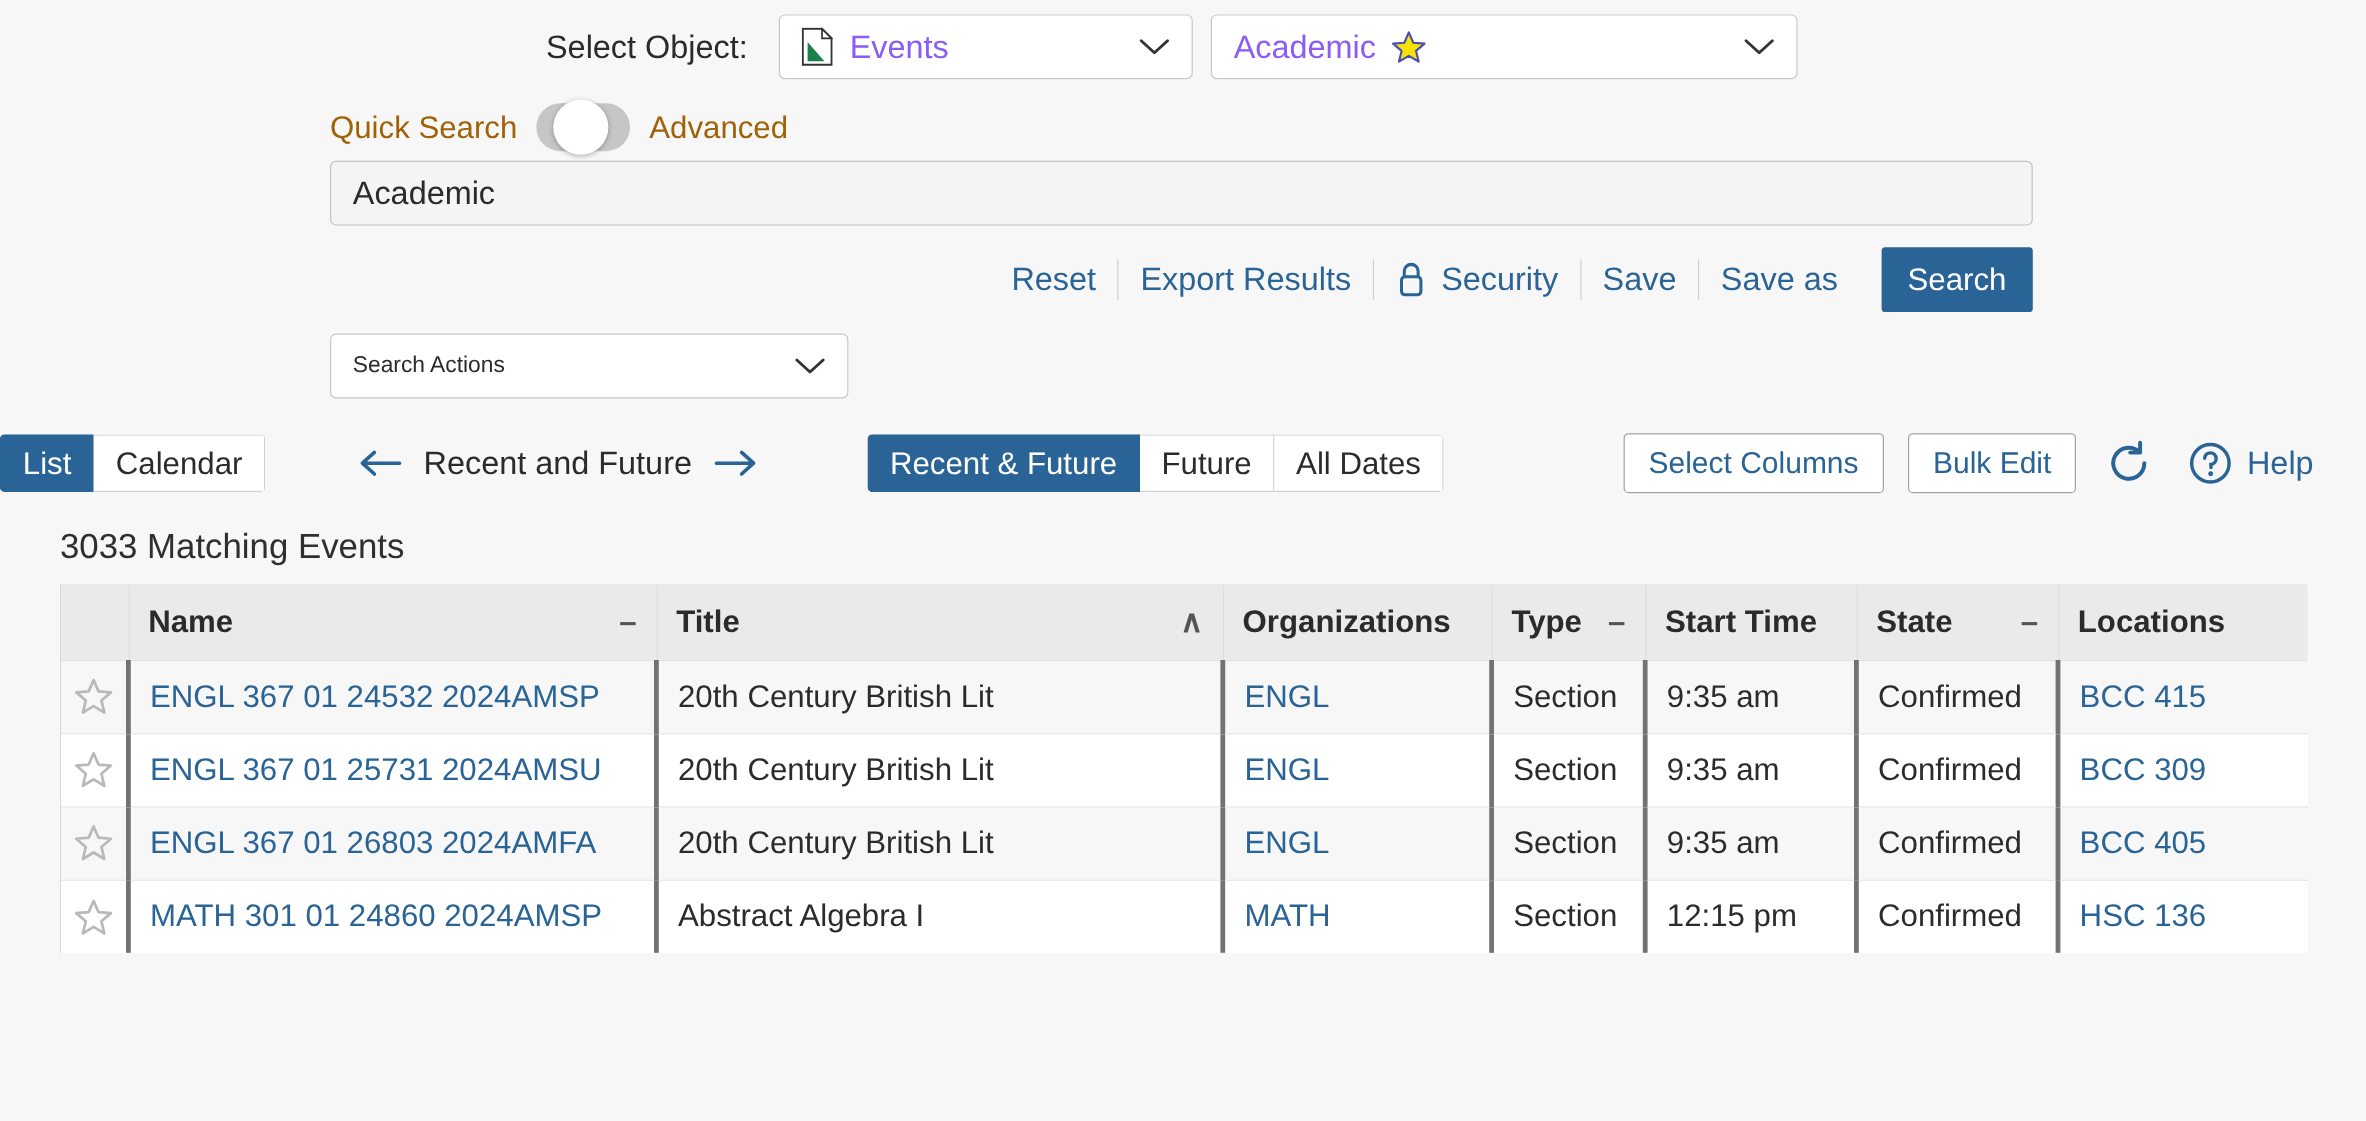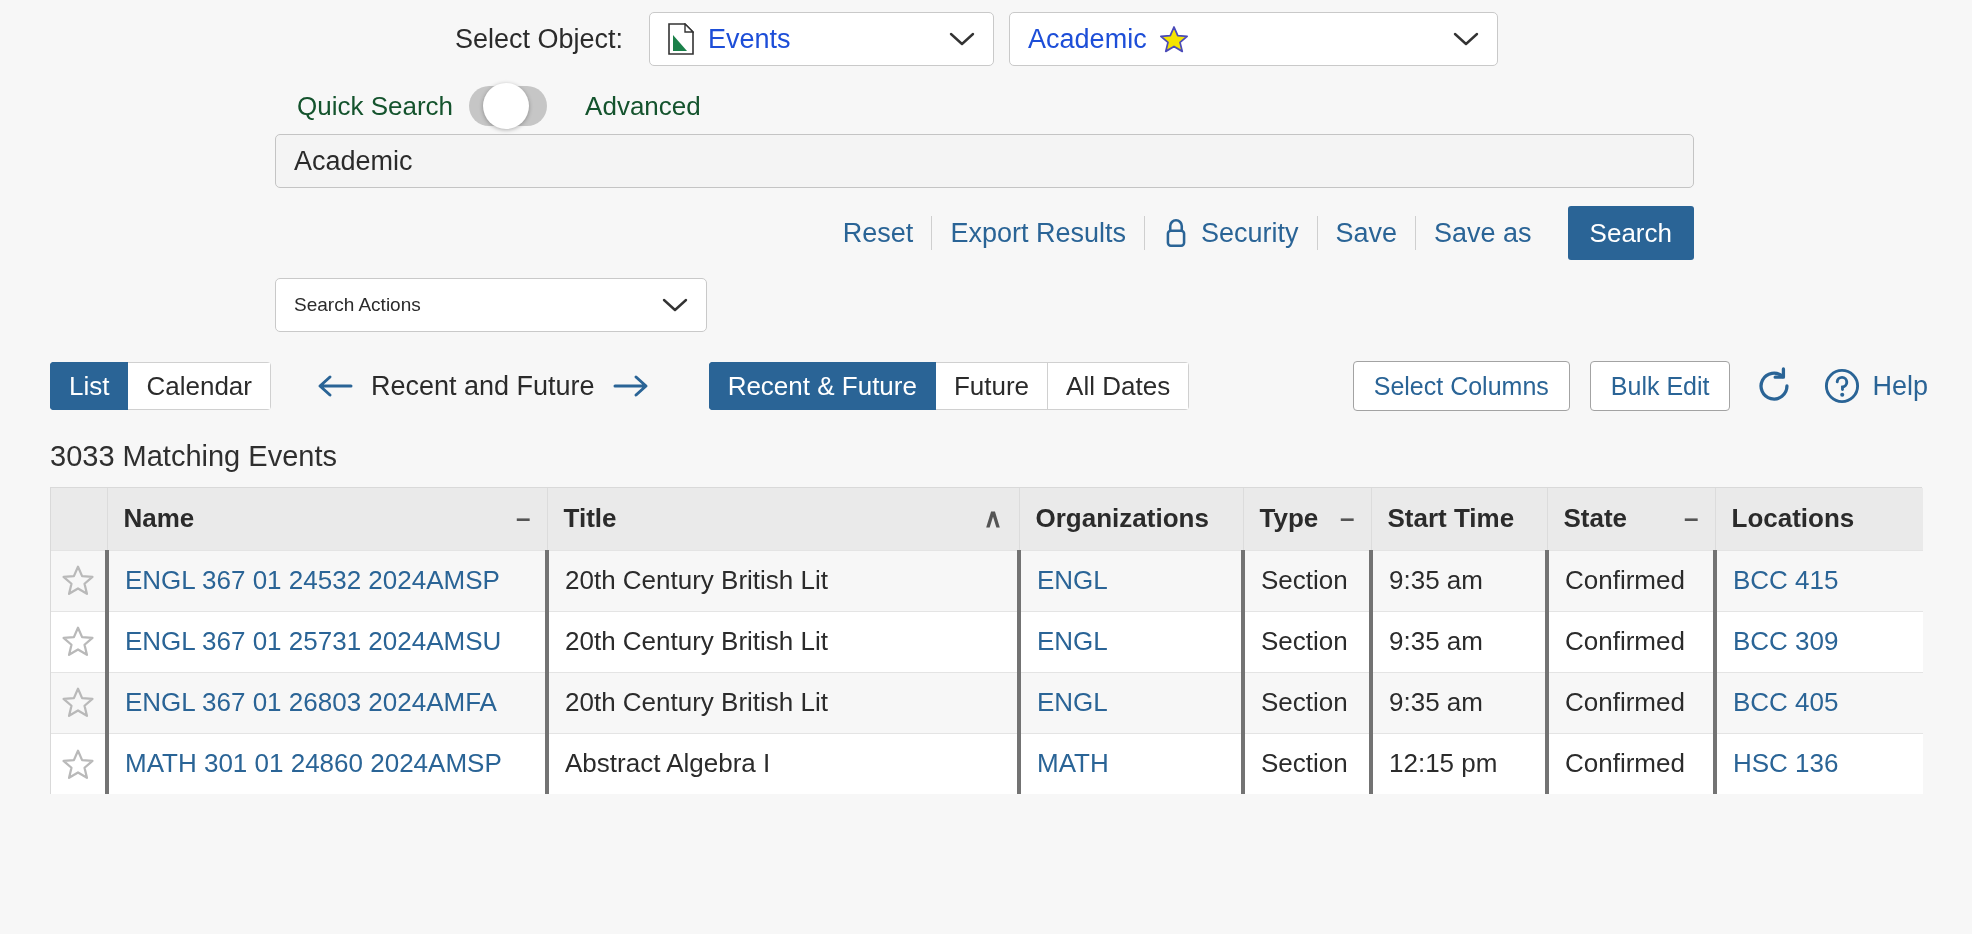--- a/index.html
+++ b/index.html
@@ -27,38 +27,38 @@
   }
   .obj-dropdown {
     height: 54px;
     background: #ffffff;
     border: 1px solid #c9c9c9;
     border-radius: 5px;
     display: flex;
     align-items: center;
     padding: 0 18px;
     font-size: 27px;
-    color: #1d4ed8;
+    color: #8b5cf6;
     cursor: pointer;
   }
   .obj-dropdown.events { width: 345px; }
   .obj-dropdown.saved { width: 489px; margin-left: 15px; }
   .obj-dd-text { flex: 1; display: flex; align-items: center; white-space: nowrap; }
   .doc-icon { margin-right: 14px; display: inline-flex; }
   .star-yellow { margin-left: 12px; display: inline-flex; }
   .chev { flex-shrink: 0; display: inline-flex; }
 
   
   .qs-row {
     display: flex;
     align-items: center;
     padding-left: 275px;
     height: 56px;
   }
-  .qs-label { font-size: 26px; color: #14532d; margin-left: 22px; }
+  .qs-label { font-size: 26px; color: #a16207; }
   .toggle {
     width: 78px; height: 40px;
     background: #c6c6c6;
     border-radius: 20px;
     margin: 0 16px;
     position: relative;
     cursor: pointer;
     flex-shrink: 0;
   }
   .toggle .knob {
@@ -136,23 +136,23 @@
     padding: 0 18px;
     font-size: 19px;
     cursor: pointer;
   }
   .sa-dropdown span.lbl { flex: 1; }
 
   
   .toolbar {
     display: flex;
     align-items: center;
-    padding-left: 50px;
     margin-top: 26px;
     height: 56px;
+    gap: 32px;
   }
   .btn-group { display: flex; border-radius: 4px; overflow: hidden; flex-shrink: 0; }
   .seg {
     height: 48px;
     display: flex;
     align-items: center;
     padding: 0 18px;
     font-size: 26px;
     background: #ffffff;
     border: 1px solid #d0d0d0;

